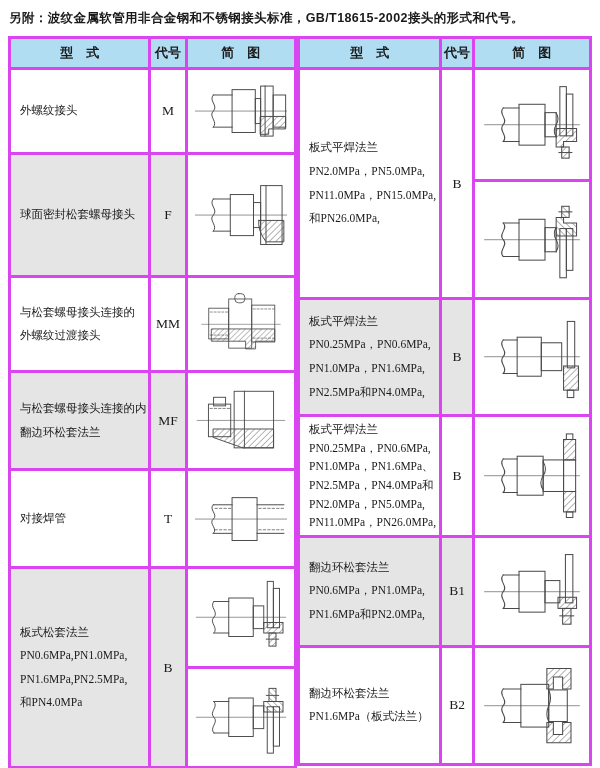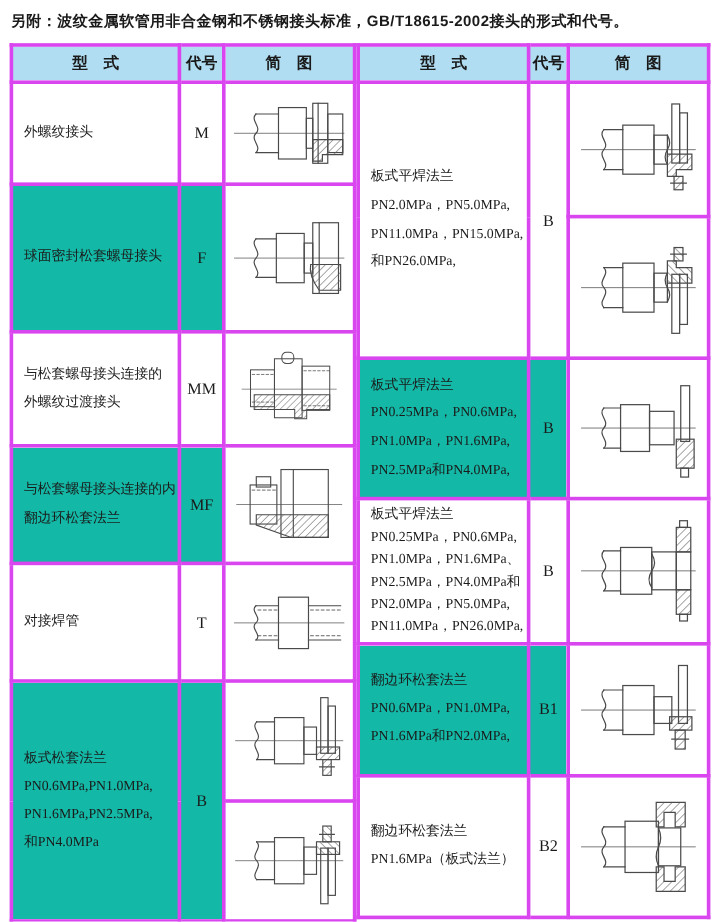--- a/index.html
+++ b/index.html
@@ -6,21 +6,21 @@
   body{width:600px;height:768px;font-family:"Liberation Sans",sans-serif;color:#1a1a1a;overflow:hidden;}
   .page{padding:8px 8px 12px 8px;}
   .title{font-size:12.5px;font-weight:bold;letter-spacing:.4px;margin:2px 0 9px 1px;white-space:nowrap;}
   .tables{display:flex;align-items:flex-start;}
   table{border-collapse:collapse;table-layout:fixed;border:2px solid #1a1a1a;}
   th,td{border:3px solid #d946ef;padding:0;overflow:hidden;}
   th{background:#b0ddf1;font-weight:bold;font-size:13px;height:28px;text-align:center;font-family:"Liberation Serif",serif;}
   td.type{font-family:"Liberation Serif",serif;font-size:11.5px;line-height:2.05;text-align:left;vertical-align:middle;padding:3px 2px 3px 9px;white-space:pre-line;}
   td.type.tight{line-height:1.62;}
   td.code{font-family:"Liberation Serif",serif;font-size:13.5px;text-align:center;vertical-align:middle;}
-  td.hl{background:#14b8a6;}
+  td.hl{background:#e5e5e5;}
   td.diag{background:#fff;text-align:center;vertical-align:middle;}
   td.diag svg{display:block;margin:0 auto;max-height:96%;}
   .dg{stroke:#4a4a4a;stroke-width:1.1;fill:none;stroke-linecap:square;}
   .dg .h{fill:url(#hatch);}
   .dg .cl{stroke-width:.8;stroke:#6a6a6a;}
   .dg .dd{stroke-dasharray:2.5 2.5;stroke-width:.8;}
 </style>
 </head>
 <body>
 

